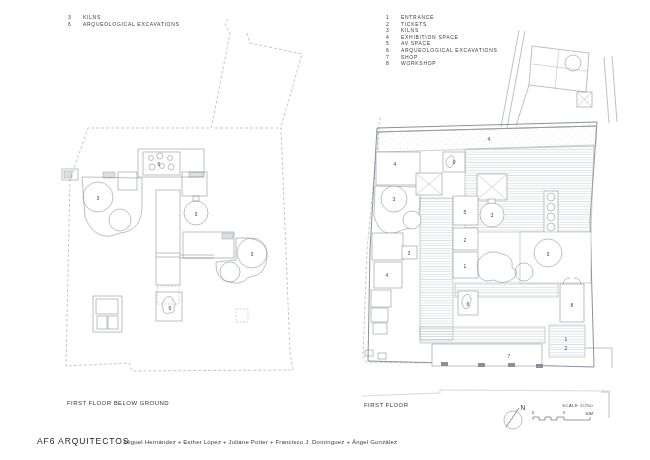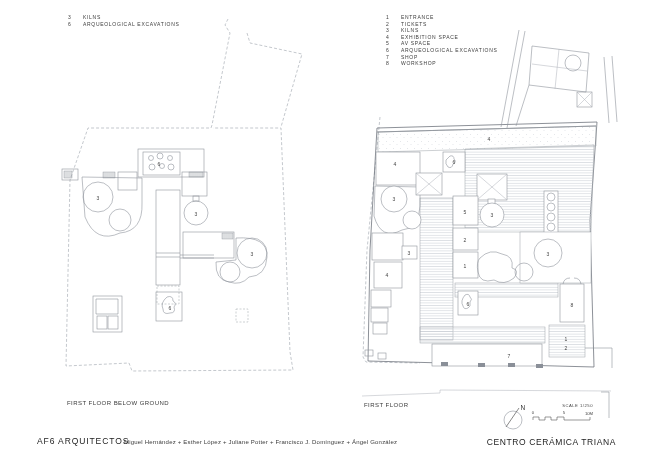--- a/index.html
+++ b/index.html
@@ -275,15 +275,14 @@
     </g>
 
     <path class="w" d="M601,392 L609,392 L609,418"></path>
   </svg>
 
   <div class="plan-title" style="left:67px;top:400px">FIRST FLOOR BELOW GROUND</div>
   <div class="plan-title" style="left:364px;top:402px">FIRST FLOOR</div>
 
   <div class="footer-firm">AF6 ARQUITECTOS</div>
   <div class="footer-team">Miguel Hernández + Esther López + Juliane Potter + Francisco J. Domínguez + Ángel González</div>
-  <div class="footer-project">CENTRO CERÁMICA TRIANA</div>
 
 </div>
 
 </body></html>

